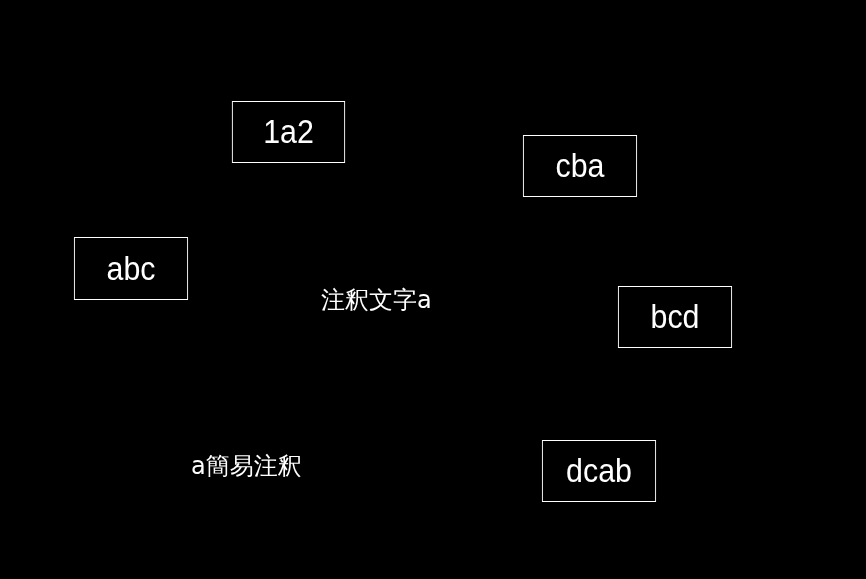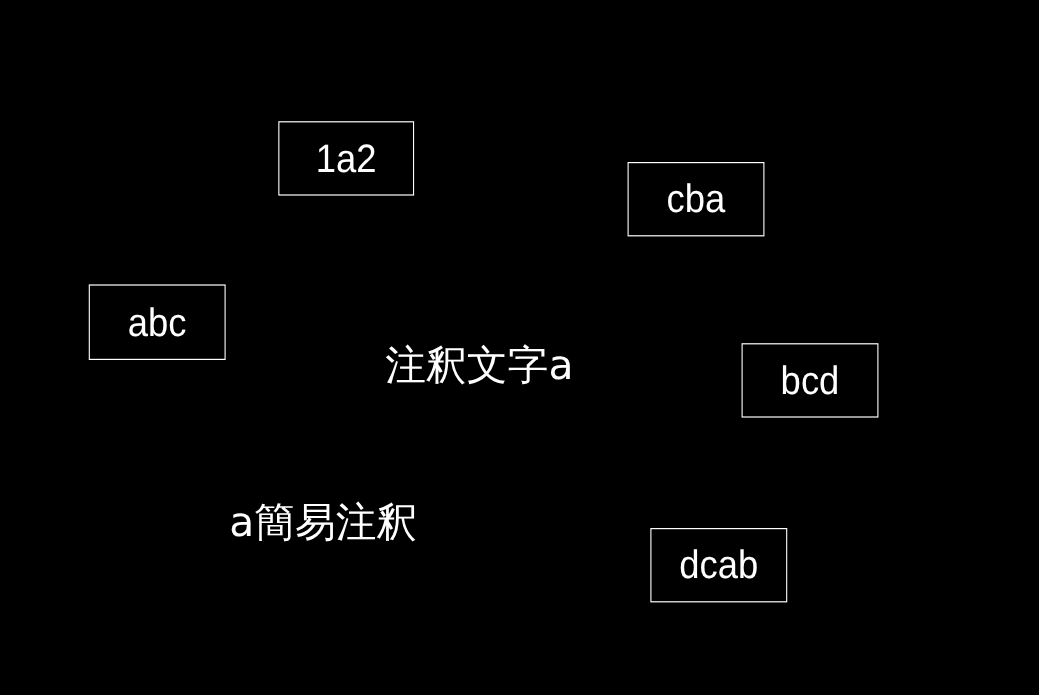--- a/index.html
+++ b/index.html
@@ -1,18 +1,18 @@
 <!DOCTYPE html>
 <html><head>
   <meta charset="utf-8">
   <style>
     html, body { margin:0; padding:0; background:#000; }
     body { width:866px; height:579px; position:relative; overflow:hidden; font-family:"DejaVu Sans", "Liberation Sans", sans-serif; }
     .box { position:absolute; width:121px; height:59px; border:1px solid #ffffff; box-sizing:border-box; color:#fff; display:flex; align-items:center; justify-content:center; font-size:33px; font-family:"Liberation Sans", "DejaVu Sans", sans-serif; letter-spacing:0px; transform:scaleX(0.92); }
-    .label { position:absolute; color:#fff; font-size:34px; white-space:nowrap; line-height:1; font-family:"DejaVu Sans", sans-serif; }
+    .label { position:absolute; color:#fff; font-size:24px; white-space:nowrap; line-height:1; font-family:"DejaVu Sans", sans-serif; }
   </style>
 </head>
 <body>
 
 <div class="box" style="left:227px;top:101px;width:123px;height:62px;">
     <span>1a2</span>
   </div>
 <div class="box" style="left:518px;top:135px;width:124px;height:62px;">
     <span>cba</span>
   </div>
@@ -20,13 +20,13 @@
     <span>abc</span>
   </div>
 <div class="box" style="left:613px;top:286px;width:124px;height:62px;">
     <span>bcd</span>
   </div>
 <div class="box" style="left:537px;top:440px;width:124px;height:62px;">
     <span>dcab</span>
   </div>
 
 <div class="label" style="left:321px;top:288px;">注釈文字a</div>
-<div class="label" style="left:191px;top:419px;">a簡易注釈</div>
+<div class="label" style="left:191px;top:454px;">a簡易注釈</div>
 
 </body></html>

